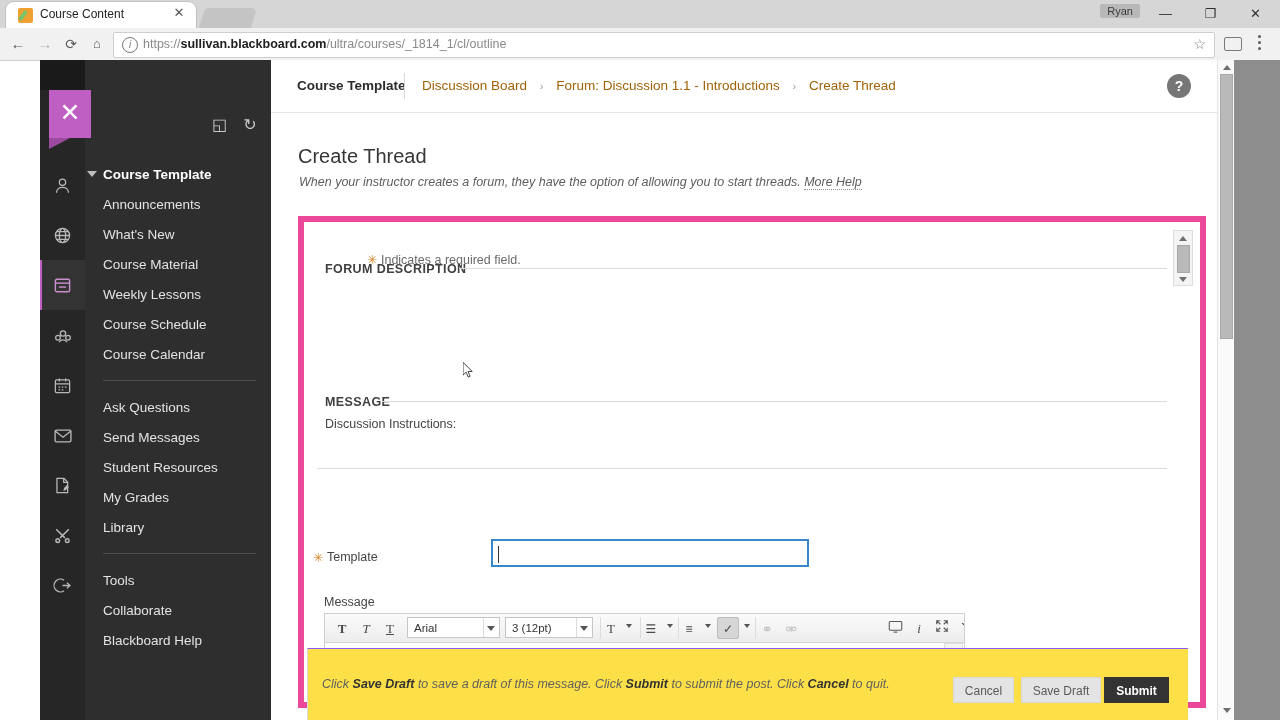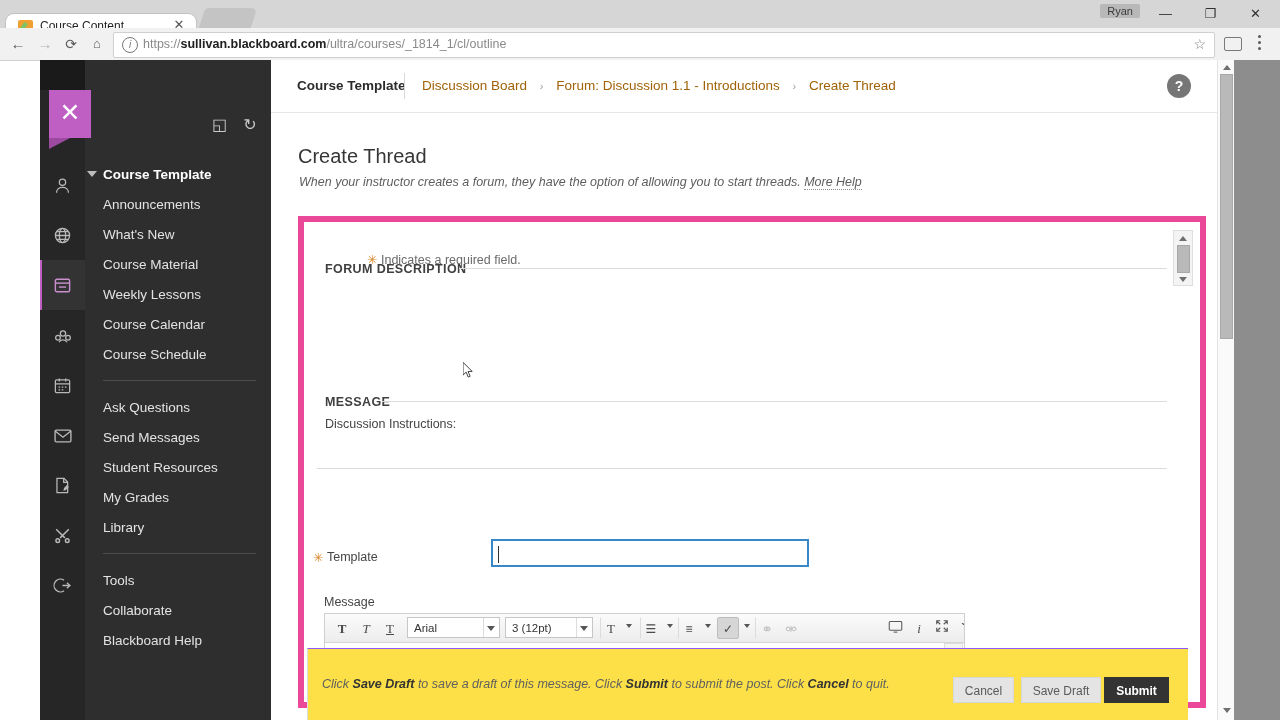--- a/index.html
+++ b/index.html
@@ -2,21 +2,21 @@
 <html><head>
 <meta charset="utf-8">
 <style>
   html,body{margin:0;padding:0;}
   body{width:1280px;height:720px;overflow:hidden;background:#fff;
        font-family:"Liberation Sans",sans-serif;-webkit-font-smoothing:antialiased;}
   .app{position:relative;width:1280px;height:720px;}
 
   
   .chrome-tabs{position:absolute;left:0;top:0;width:1280px;height:28px;background:#d6d6d6;}
-  .tab{position:absolute;left:6px;top:14px;width:190px;height:26px;background:#fff;
+  .tab{position:absolute;left:6px;top:2px;width:190px;height:26px;background:#fff;
        border-radius:8px 8px 0 0;box-shadow:0 0 0 1px #c2c2c2;}
   .tab-fav{position:absolute;left:12px;top:6px;width:15px;height:15px;background:#f0a030;border-radius:2px;}
   .tab-fav:after{content:"";position:absolute;left:3px;top:2px;width:4px;height:11px;
        background:#7ac36a;transform:rotate(35deg);border-radius:1px;}
   .tab-title{position:absolute;left:34px;top:5px;font-size:12px;color:#222;
        white-space:nowrap;overflow:hidden;max-width:120px;}
   .tab-close{position:absolute;right:10px;top:4px;width:14px;height:14px;font-size:13px;
        color:#555;text-align:center;line-height:14px;cursor:pointer;}
   .tab-new{position:absolute;left:202px;top:8px;width:52px;height:20px;background:#c4c4c4;
        border-radius:4px 6px 0 0;transform:skewX(-18deg);}
@@ -252,22 +252,22 @@
     <div class="menu-tools">
       <span>◱</span>
       <span>↻</span>
     </div>
     <div class="menu-list">
       <a class="mi head"><span class="caret"></span><span>Course Template</span></a>
       <a class="mi"><span>Announcements</span></a>
       <a class="mi"><span>What's New</span></a>
       <a class="mi"><span>Course Material</span></a>
       <a class="mi"><span>Weekly Lessons</span></a>
+      <a class="mi"><span>Course Schedule</span></a>
       <a class="mi"><span>Course Calendar</span></a>
-      <a class="mi"><span>Course Schedule</span></a>
       <div class="mdiv"></div>
       <a class="mi"><span>Ask Questions</span></a>
       <a class="mi"><span>Send Messages</span></a>
       <a class="mi"><span>Student Resources</span></a>
       <a class="mi"><span>My Grades</span></a>
       <a class="mi"><span>Library</span></a>
       <div class="mdiv"></div>
       <a class="mi"><span>Tools</span></a>
       <a class="mi"><span>Collaborate</span></a>
       <a class="mi"><span>Blackboard Help</span></a>

